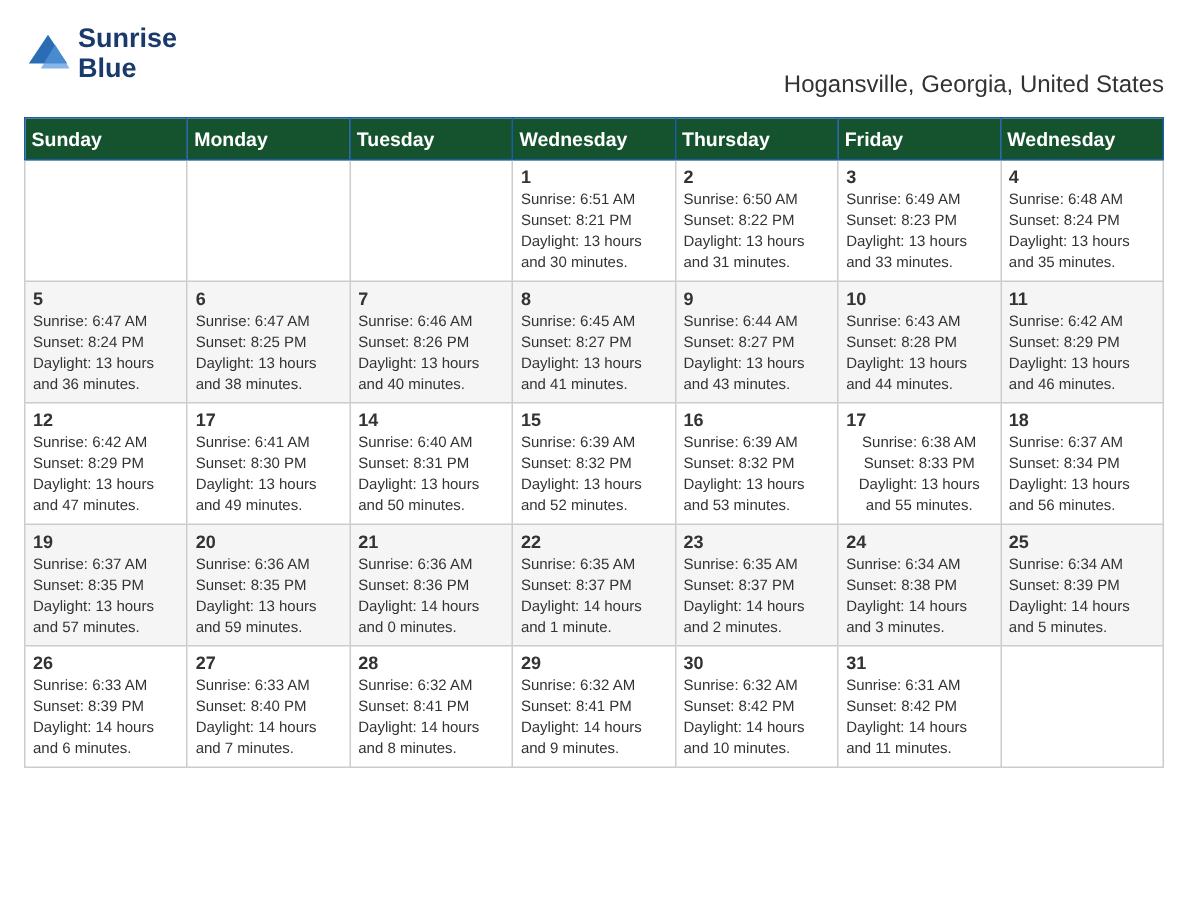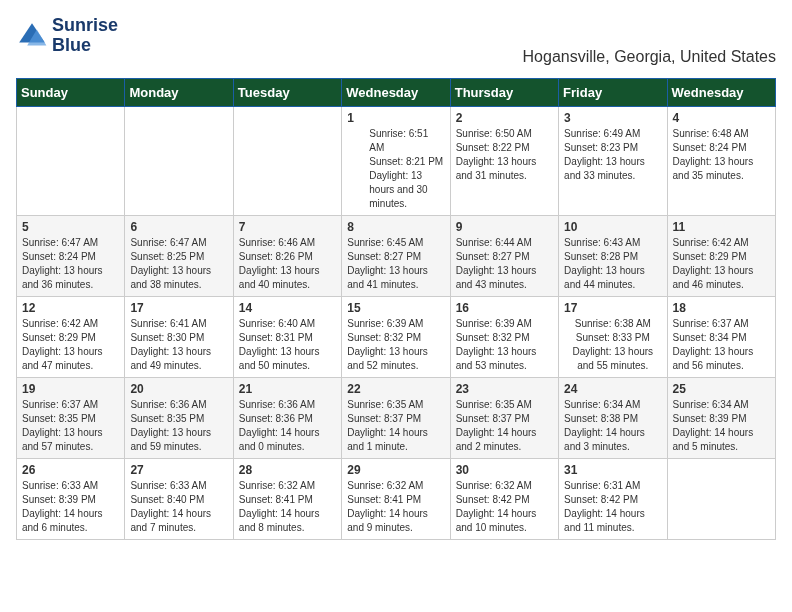--- a/index.html
+++ b/index.html
@@ -124,21 +124,21 @@
         <th>Wednesday</th>
       </tr>
   </thead>
   <tbody id="calendar-body">
   <tr>
         <td class="empty-cell"></td>
         <td class="empty-cell"></td>
         <td class="empty-cell"></td>
         <td>
           <span class="day-num">1</span>
-          <div class="day-info" style="white-space: pre-line; margin-left: 22px;">Sunrise: 6:51 AM
+          <div class="day-info" style="white-space: pre-line;">Sunrise: 6:51 AM
 Sunset: 8:21 PM
 Daylight: 13 hours and 30 minutes.</div>
         </td>
         <td>
           <span class="day-num">2</span>
           <div class="day-info" style="white-space: pre-line;">Sunrise: 6:50 AM
 Sunset: 8:22 PM
 Daylight: 13 hours and 31 minutes.</div>
         </td>
         <td>

